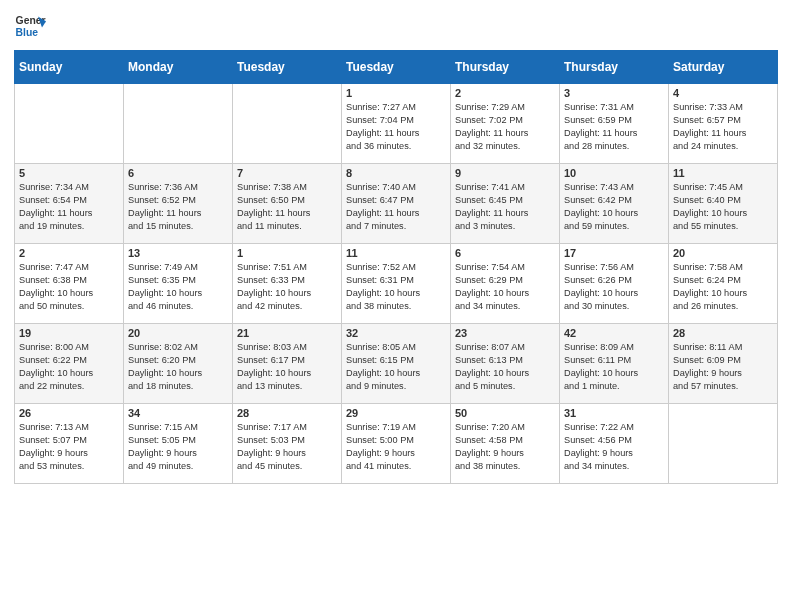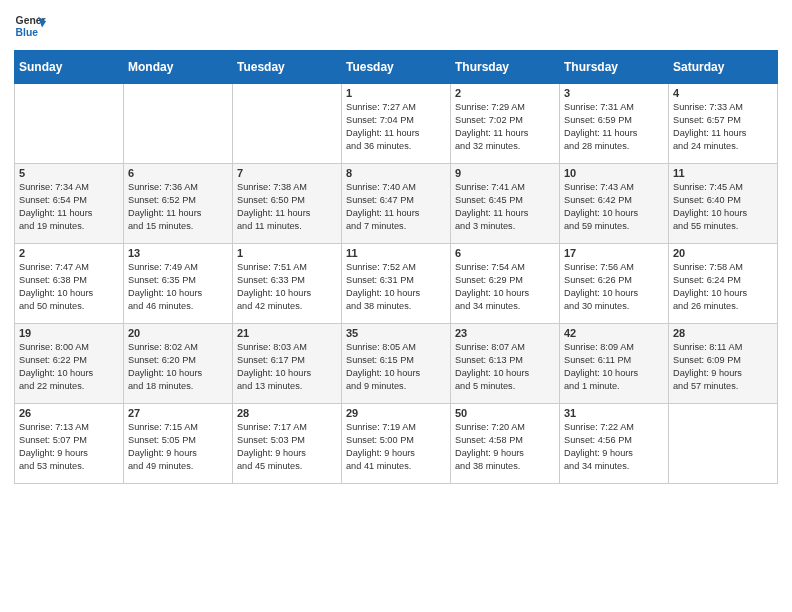--- a/index.html
+++ b/index.html
@@ -200,21 +200,21 @@
           </td>
           <td>
             <span class="day-num">20</span>
             <div class="day-info">Sunrise: 8:02 AM<br>Sunset: 6:20 PM<br>Daylight: 10 hours<br>and 18 minutes.</div>
           </td>
           <td>
             <span class="day-num">21</span>
             <div class="day-info">Sunrise: 8:03 AM<br>Sunset: 6:17 PM<br>Daylight: 10 hours<br>and 13 minutes.</div>
           </td>
           <td>
-            <span class="day-num">35</span>
+            <span class="day-num">32</span>
             <div class="day-info">Sunrise: 8:05 AM<br>Sunset: 6:15 PM<br>Daylight: 10 hours<br>and 9 minutes.</div>
           </td>
           <td>
             <span class="day-num">23</span>
             <div class="day-info">Sunrise: 8:07 AM<br>Sunset: 6:13 PM<br>Daylight: 10 hours<br>and 5 minutes.</div>
           </td>
           <td>
             <span class="day-num">42</span>
             <div class="day-info">Sunrise: 8:09 AM<br>Sunset: 6:11 PM<br>Daylight: 10 hours<br>and 1 minute.</div>
           </td>
@@ -222,21 +222,21 @@
             <span class="day-num">28</span>
             <div class="day-info">Sunrise: 8:11 AM<br>Sunset: 6:09 PM<br>Daylight: 9 hours<br>and 57 minutes.</div>
           </td>
         </tr>
         <tr>
           <td>
             <span class="day-num">26</span>
             <div class="day-info">Sunrise: 7:13 AM<br>Sunset: 5:07 PM<br>Daylight: 9 hours<br>and 53 minutes.</div>
           </td>
           <td>
-            <span class="day-num">27</span>
+            <span class="day-num">34</span>
             <div class="day-info">Sunrise: 7:15 AM<br>Sunset: 5:05 PM<br>Daylight: 9 hours<br>and 49 minutes.</div>
           </td>
           <td>
             <span class="day-num">28</span>
             <div class="day-info">Sunrise: 7:17 AM<br>Sunset: 5:03 PM<br>Daylight: 9 hours<br>and 45 minutes.</div>
           </td>
           <td>
             <span class="day-num">29</span>
             <div class="day-info">Sunrise: 7:19 AM<br>Sunset: 5:00 PM<br>Daylight: 9 hours<br>and 41 minutes.</div>
           </td>

